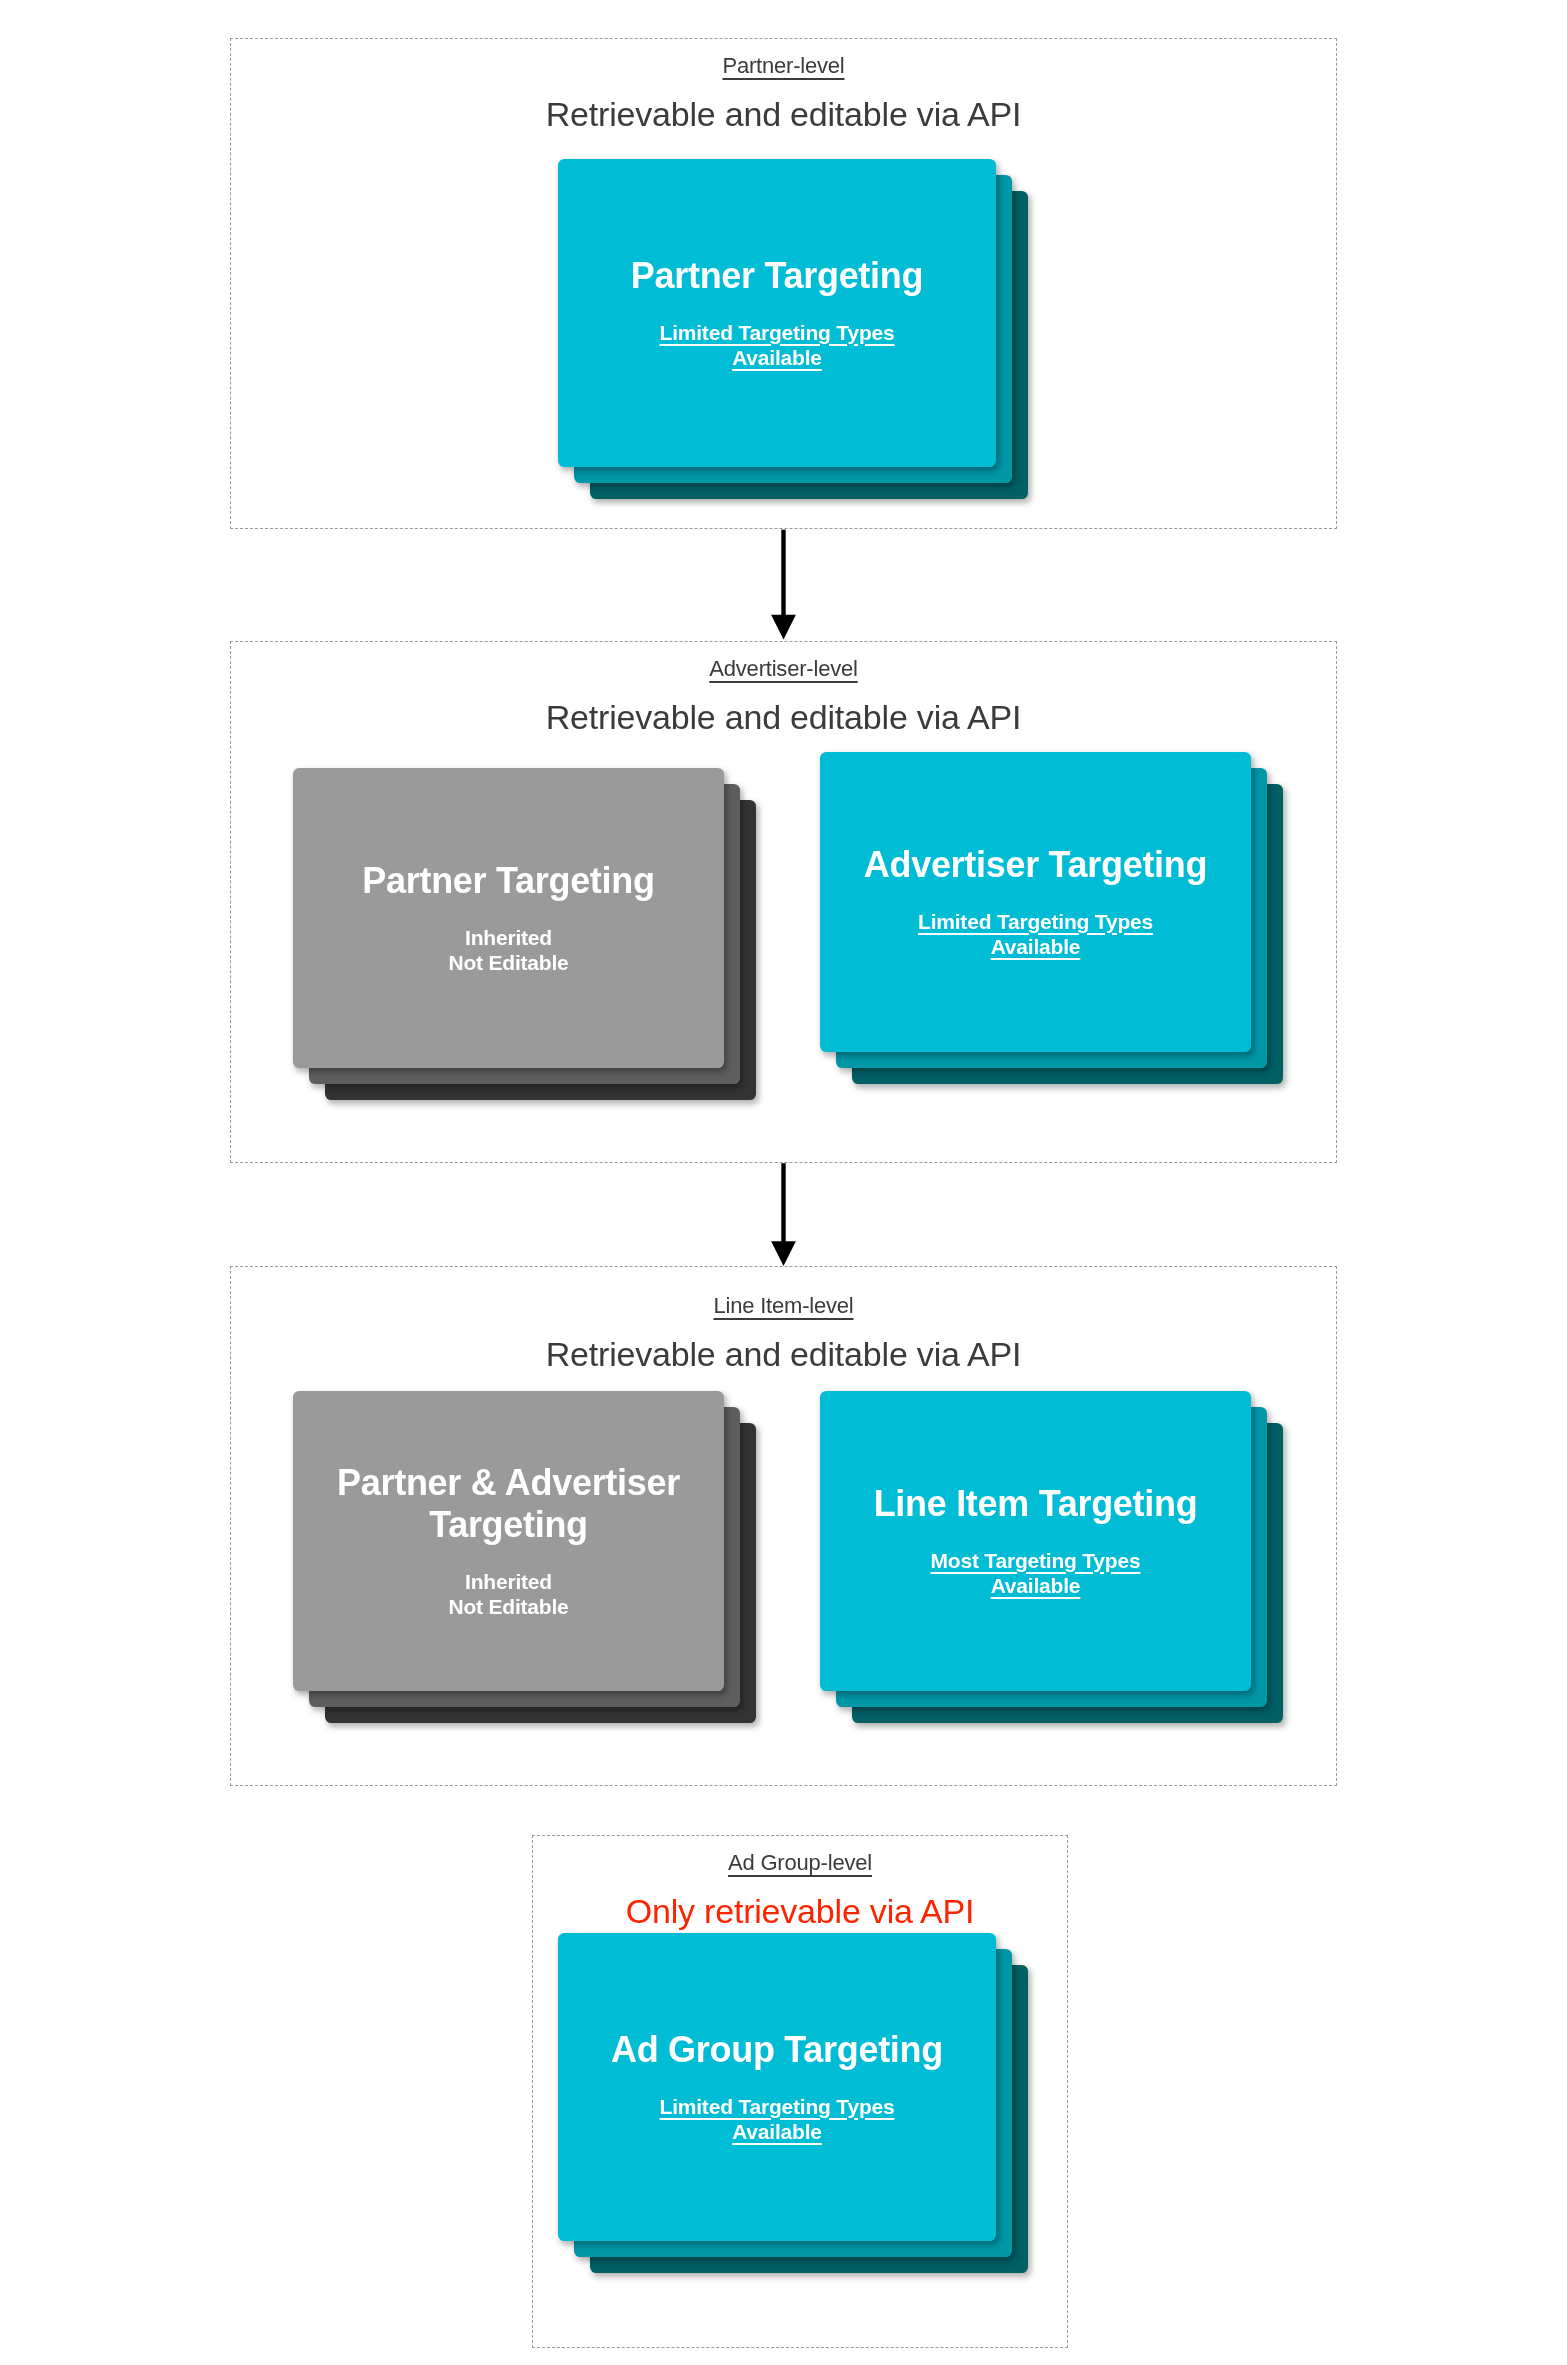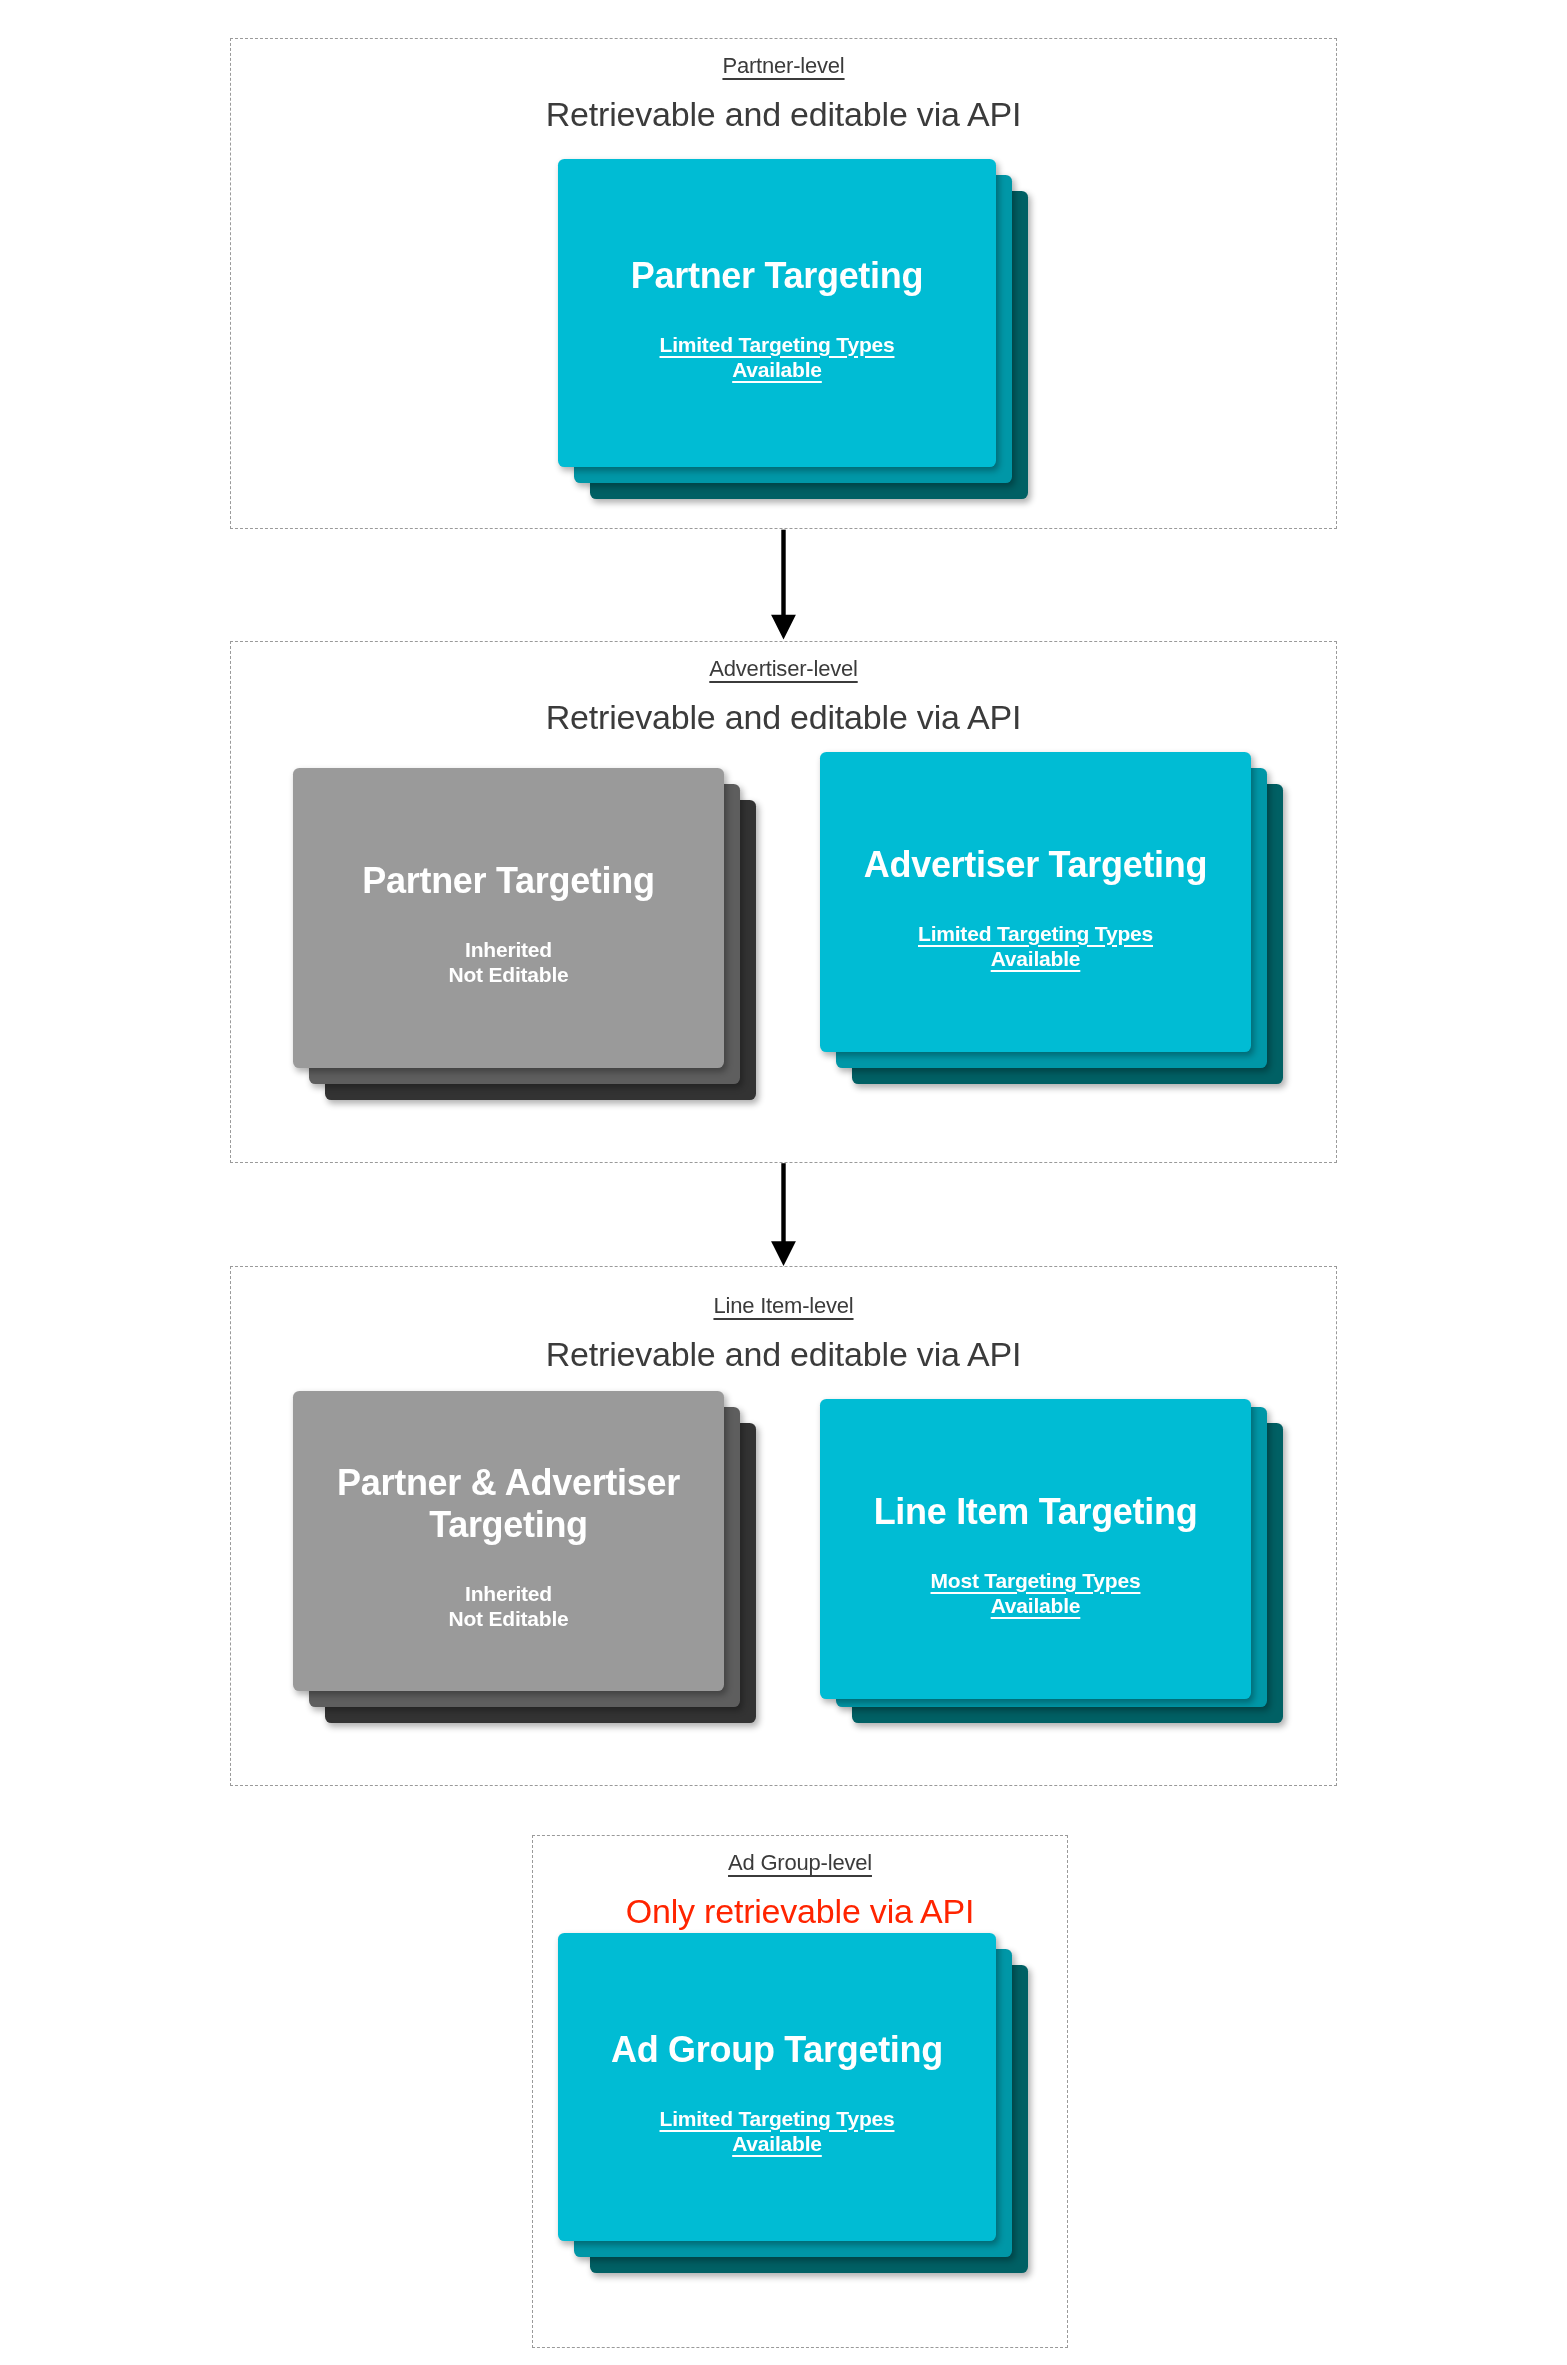--- a/index.html
+++ b/index.html
@@ -83,21 +83,21 @@
     padding: 9px 19.6px;
   }
 
   .card-title {
     font-size: 36px;
     font-weight: 700;
     color: #ffffff;
     text-align: center;
     line-height: 1.16;
     letter-spacing: -0.3px;
-    margin: 12px;
+    margin: 0;
   }
   .card-note {
     font-size: 21px;
     font-weight: 700;
     color: #ffffff;
     text-align: center;
     line-height: 1.22;
     letter-spacing: -0.2px;
     margin-top: 23px;
     white-space: pre-line;
@@ -189,21 +189,21 @@
     <div class="card-layer front" style="left:0px; top:0px; width:431px; height:300px; background:#9A9A9A;">
       <div class="card-title" style="max-width:357px;">Partner &amp; Advertiser Targeting</div>
       <div class="card-note">Inherited
 Not Editable</div>
     </div>
   </div>
 
   <div class="card-stack" style="left:820px; top:1391px; width:473px; height:357px; z-index:4;">
     <div class="card-layer back" style="left:32px; top:32px; width:431px; height:300px; background:#006064;"></div>
     <div class="card-layer mid" style="left:16px; top:16px; width:431px; height:300px; background:#0097A7;"></div>
-    <div class="card-layer front" style="left:0px; top:8px; width:431px; height:300px; background:#00BCD4;">
+    <div class="card-layer front" style="left:0px; top:0px; width:431px; height:300px; background:#00BCD4;">
       <div class="card-title">Line Item Targeting</div>
       <div class="card-note underlined">Most Targeting Types
 Available</div>
     </div>
   </div>
 
   <div class="level-box" style="left:532px; top:1835px; width:536px; height:513px;">
     <div class="level-header" style="top:14.3px;">
       <span class="level-title">Ad Group-level</span>
       <span class="level-sub alert">Only retrievable via API</span>

